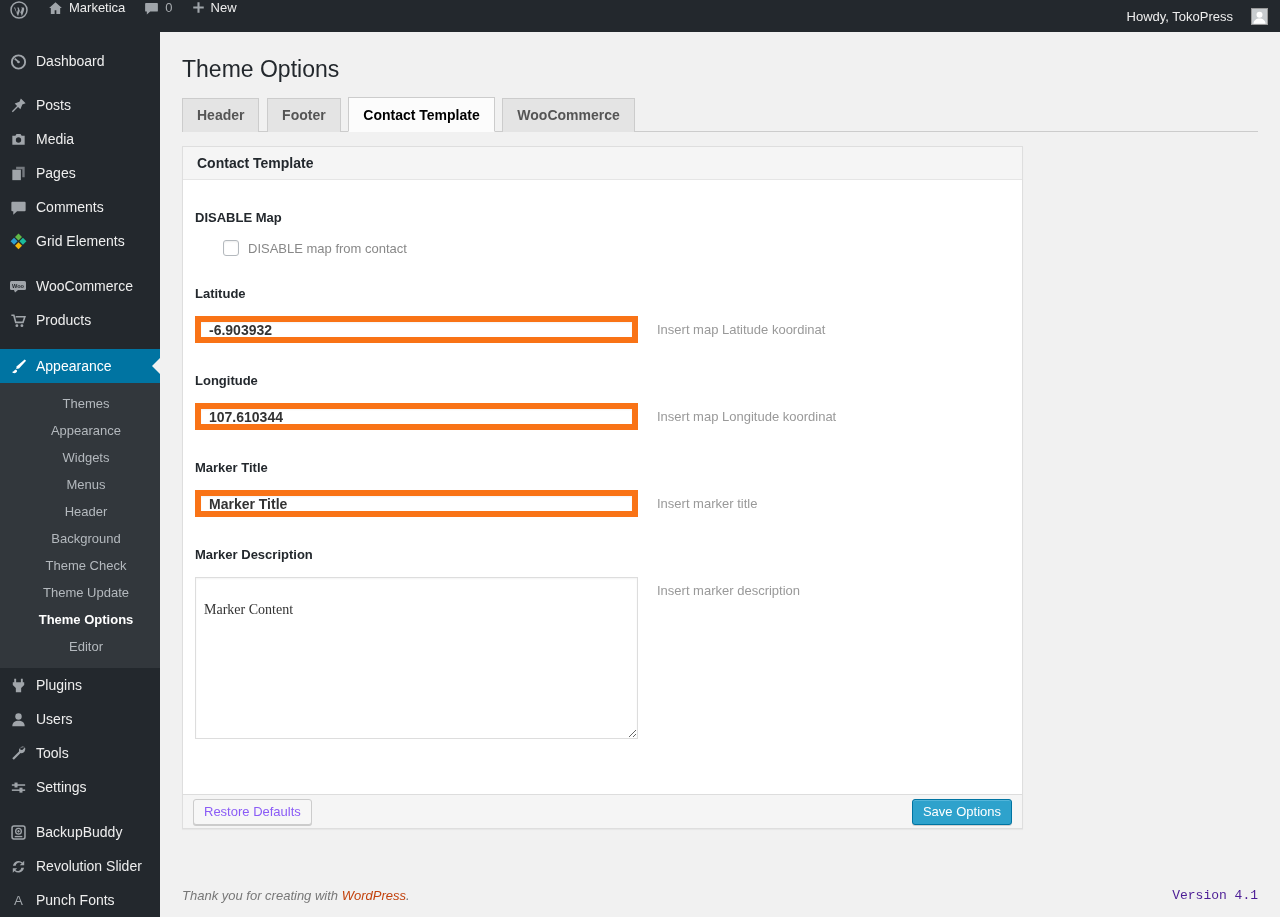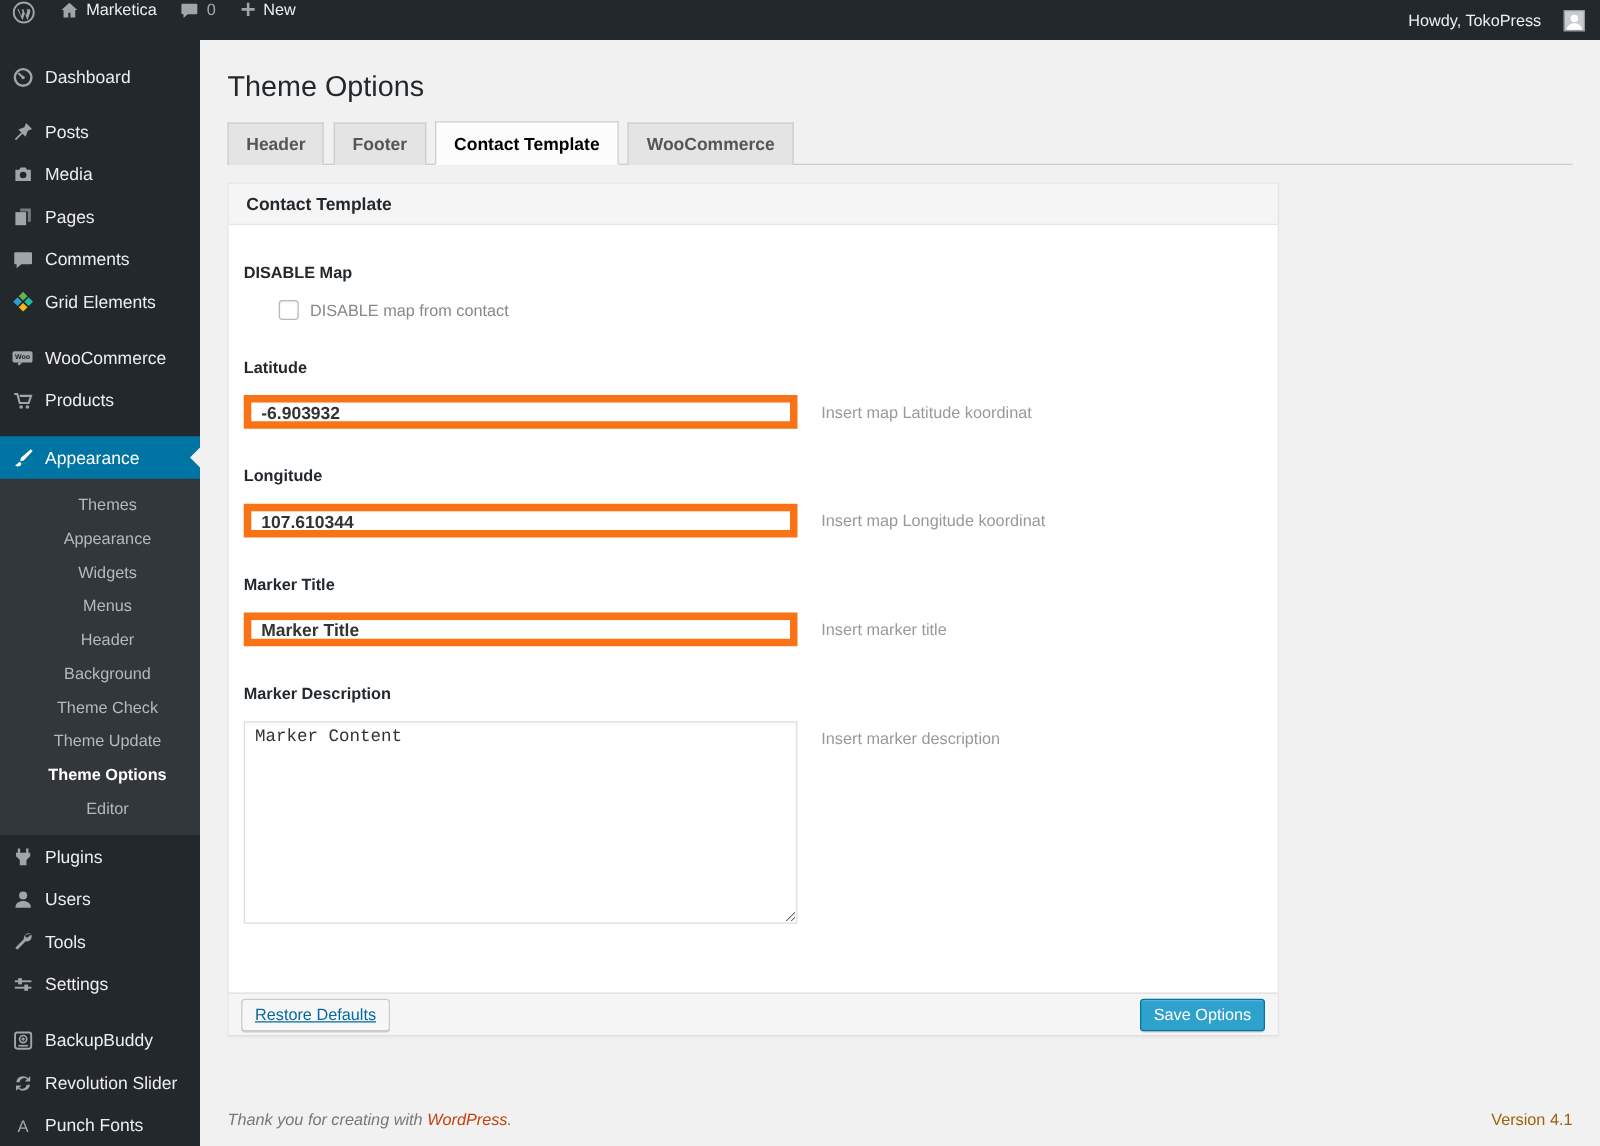--- a/index.html
+++ b/index.html
@@ -76,49 +76,48 @@
     box-shadow:inset 0 1px 2px rgba(0,0,0,.07); margin:0;
   }
   .cb-label { color:#888; font-size:13px; cursor:pointer; }
   input[type=text] {
     width:443px; height:27px; border:6px solid #f97316; background:#fff;
     padding:3px 8px; font-size:14px; color:#333; border-radius:0;
     font-family:inherit; box-shadow:inset 0 1px 2px rgba(0,0,0,.05);font-weight:bold;
   }
   textarea {
     width:443px; height:162px; border:1px solid #ddd; background:#fff;
-    padding:4px 8px; font-size:14px; color:#333; resize:both;
-    font-family:Liberation Mono, monospace; box-shadow:inset 0 1px 2px rgba(0,0,0,.05);
+    padding:24px 8px; font-size:14px; color:#333; resize:both;
+    font-family:Liberation Serif, serif; box-shadow:inset 0 1px 2px rgba(0,0,0,.05);
   }
   .hint { color:#999; font-size:13px; margin-left:19px; padding-top:6px; }
   .panel-footer {
     background:#f5f5f5; border-top:1px solid #ddd; padding:4px 10px;
     display:flex; align-items:center; justify-content:space-between; height:34px;
   }
   .btn {
     display:inline-block; font-size:13px; line-height:24px; height:26px;
     padding:0 10px; border-radius:3px; cursor:pointer; font-family:inherit;
   }
   .btn-secondary {
-    background:#f7f7f7; border:1px solid #ccc; color:#0369a1;
+    background:#f7f7f7; border:1px solid #ccc; color:#8b5cf6;
     box-shadow:0 1px 0 #ccc;
-    text-decoration:underline;
   }
   .btn-primary {
     background:#2ea2cc; border:1px solid #0074a2; color:#fff;
     box-shadow:inset 0 1px 0 rgba(120,200,230,.5), 0 1px 0 rgba(0,0,0,.15);
   }
   
   .page-footer {
     position:absolute; left:182px; right:22px; top:888px;
     display:flex; justify-content:space-between; font-size:13px; color:#777;
   }
   .thanks { font-style:italic; }
   .thanks a { color:#c2410c; text-decoration:none; cursor:pointer; }
-  .version { color:#a16207; }
+  .version { color:#4c1d95;font-family:Liberation Mono, monospace; }
 </style>
 </head>
 <body>
 
 <div class="admin-bar">
   <div class="ab-left">
     <div class="ab-item">
       <span>
         <svg width="20" height="20" viewBox="0 0 20 20">
             <circle cx="10" cy="10" r="8" fill="none" stroke="#a0a5aa" stroke-width="1.5"></circle>

